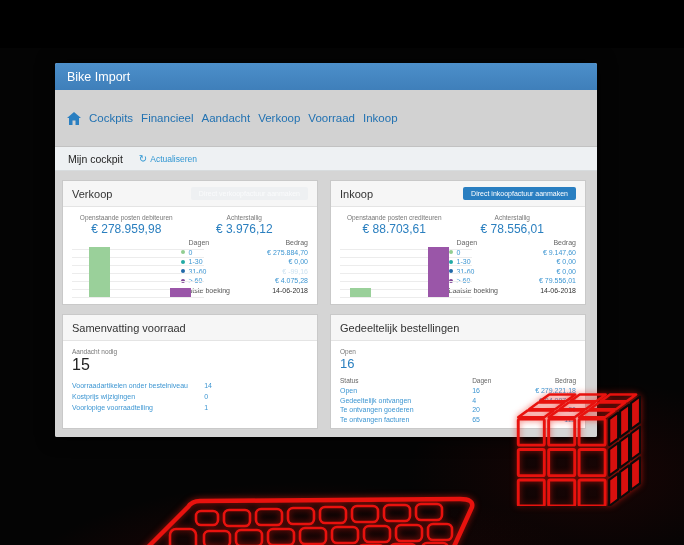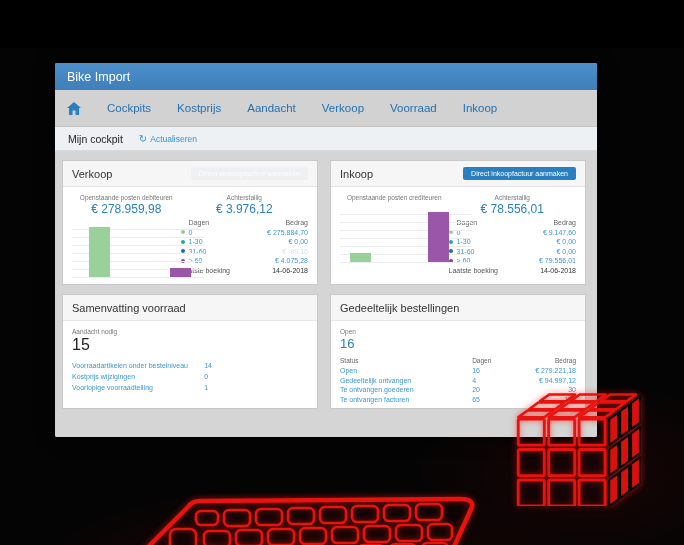--- a/index.html
+++ b/index.html
@@ -6,21 +6,21 @@
   .scene{position:relative;width:684px;height:535px;overflow:hidden;
          background:radial-gradient(ellipse 420px 160px at 45% 102%, rgba(130,8,6,.30), transparent 70%),
                     radial-gradient(ellipse 260px 140px at 86% 80%, rgba(120,8,6,.18), transparent 70%),
                     #040404;
          font-family:"Liberation Sans", sans-serif;margin-top:48px;}
   
   .window{position:absolute;left:55px;top:15px;width:542px;height:374px;background:#d5d5d5;
           border-radius:2px;box-shadow:0 0 18px rgba(0,0,0,.8);overflow:hidden;}
   .titlebar{height:27px;background:linear-gradient(#4c8fca,#3f7fba);display:flex;align-items:center;
             padding:0 12px;color:#fff;font-size:12.5px;}
-  .navbar{height:28px;background:#d2d2d2;display:flex;align-items:center;padding:4px 12px;gap:26px;
+  .navbar{height:28px;background:#d2d2d2;display:flex;align-items:center;padding:14px 12px;gap:8px;
           border-bottom:1px solid #c2c2c2;}
   .nav-item{color:#2272b2;font-size:11.5px;cursor:pointer;text-decoration:none;}
   .home{display:flex;align-items:center;}
   .subheader{height:23px;background:#eef1f3;border-bottom:1px solid #d8dcde;display:flex;
              align-items:center;padding:0 13px;gap:16px;}
   .page-title{font-size:10.5px;color:#222;}
   .refresh{display:flex;align-items:center;gap:3px;color:#2f96d2;font-size:8.5px;cursor:pointer;}
   .refresh .glyph{font-size:10px;line-height:8px;}
   .content{position:relative;height:296px;background:#d5d5d5;padding:9px 7px;box-sizing:border-box;}
   .panel{position:absolute;width:256px;background:#fff;border:1px solid #c9c9c9;box-sizing:border-box;}
@@ -87,21 +87,21 @@
       <span>Bike Import</span>
     </div>
 
     <div class="navbar">
       <span class="home">
         <svg width="14" height="13" viewBox="0 0 14 13">
             <path d="M7 0 L14 6 H12 V13 H8.5 V8.5 H5.5 V13 H2 V6 H0 Z" fill="#2a7fc1"></path>
           </svg>
       </span>
       <a class="nav-item">Cockpits</a>
-      <a class="nav-item">Kostprijs</a>
+      <a class="nav-item">Financieel</a>
       <a class="nav-item">Aandacht</a>
       <a class="nav-item">Verkoop</a>
       <a class="nav-item">Voorraad</a>
       <a class="nav-item">Inkoop</a>
     </div>
 
     <div class="subheader">
       <span class="page-title">Mijn cockpit</span>
       <span class="refresh">
         <span class="glyph">↻</span>
@@ -163,20 +163,21 @@
       </div>
 
       <div class="panel p-inkoop">
         <div class="panel-header">
           <span class="panel-title">Inkoop</span>
           <button class="btn btn-blue">Direct inkoopfactuur aanmaken</button>
         </div>
         <div class="panel-body cols">
           <div class="col-l">
             <div class="small-label">Openstaande posten crediteuren</div>
+            <div class="big-value">€ 88.703,61</div>
             <div class="chart">
               <div class="bar bar-green" style="left:10px;height:9px;"></div>
               <div class="bar bar-purple" style="left:88px;height:50px;"></div>
             </div>
           </div>
           <div class="col-r">
             <div class="small-label">Achterstallig</div>
             <div class="big-value">€ 78.556,01</div>
             <div class="aging">
               <div class="aging-head">

